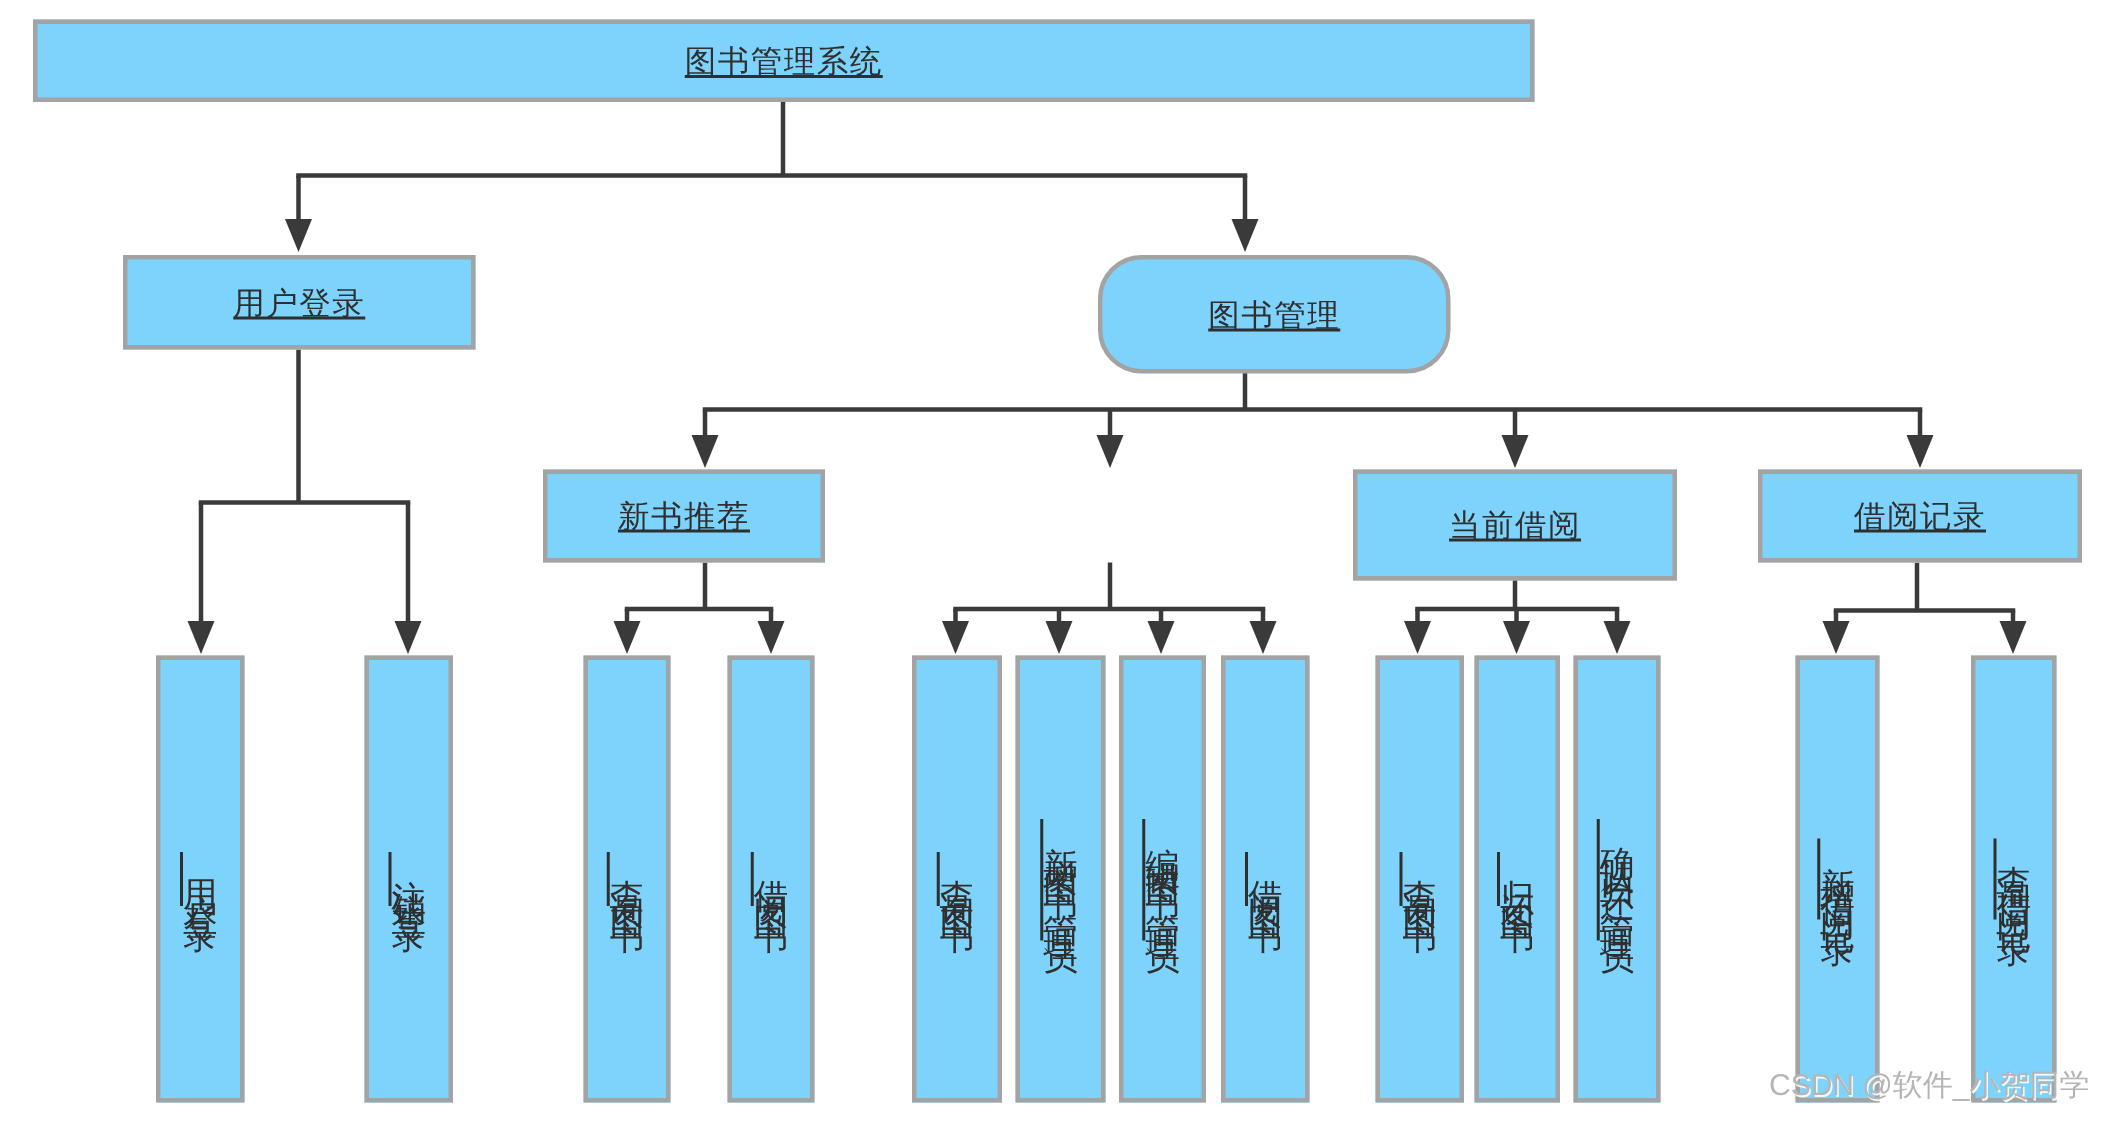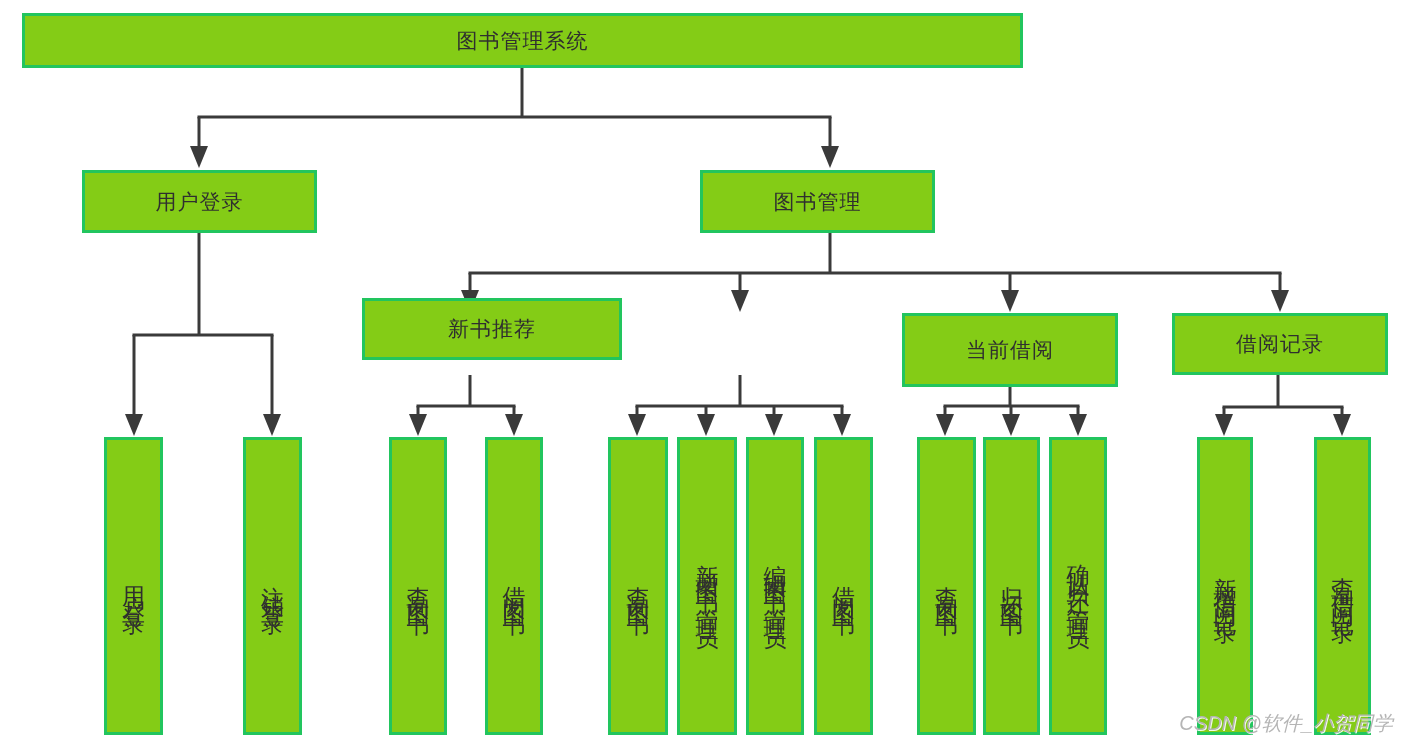--- a/index.html
+++ b/index.html
@@ -18,36 +18,37 @@
   }
   svg.connectors {
     position: absolute;
     left: 0; top: 0;
     width: 1405px; height: 747px;
     pointer-events: none;
   }
   .box {
     position: absolute;
     box-sizing: border-box;
-    border: 3px solid #22c55e;
-    background: #84cc16;
+    border: 3px solid #a3a3a3;
+    background: #7dd3fc;
     display: flex;
     align-items: center;
     justify-content: center;
     color: #2f2f2f;
+    text-decoration: underline;
   }
   .hlabel {
     font-size: 21px;
     letter-spacing: 1px;
     white-space: nowrap;
   }
   .root-box   { left: 22px;  top: 13px;  width: 1001px; height: 55px; }
   .n-login    { left: 82px;  top: 170px; width: 235px;  height: 63px; }
-  .n-bookmgr  { left: 700px; top: 170px; width: 235px;  height: 63px; }
-  .n-newbook  { left: 362px; top: 298px; width: 260px;  height: 62px; justify-content: center; }
+  .n-bookmgr  { left: 732px; top: 170px; width: 235px;  height: 79px; border-radius: 29px; }
+  .n-newbook  { left: 362px; top: 313px; width: 188px;  height: 62px; justify-content: center; }
   .n-borrow   { left: 632px; top: 313px; width: 216px;  height: 62px; }
   .n-current  { left: 902px; top: 313px; width: 216px;  height: 74px; }
   .n-records  { left: 1172px;top: 313px; width: 216px;  height: 62px; }
 
   .leaf { top: 437px; height: 298px; }
   .vlabel {
     writing-mode: vertical-lr;
     text-orientation: upright;
     font-size: 23px;
     letter-spacing: 9px;
@@ -70,21 +71,20 @@
 
   .watermark {
     position: absolute;
     right: 12px;
     bottom: 10px;
     font-size: 20px;
     color: #b5b5b5;
     text-shadow: 1px 1px 0 rgba(255,255,255,0.9);
     white-space: nowrap;
     z-index: 5;
-    font-style: italic;
   }
 </style>
 </head>
 <body>
 
 <div class="canvas">
 
   <svg class="connectors" viewBox="0 0 1405 747" xmlns="http://www.w3.org/2000/svg">
     <g stroke="#3a3a3a" stroke-width="3" fill="none">
 

